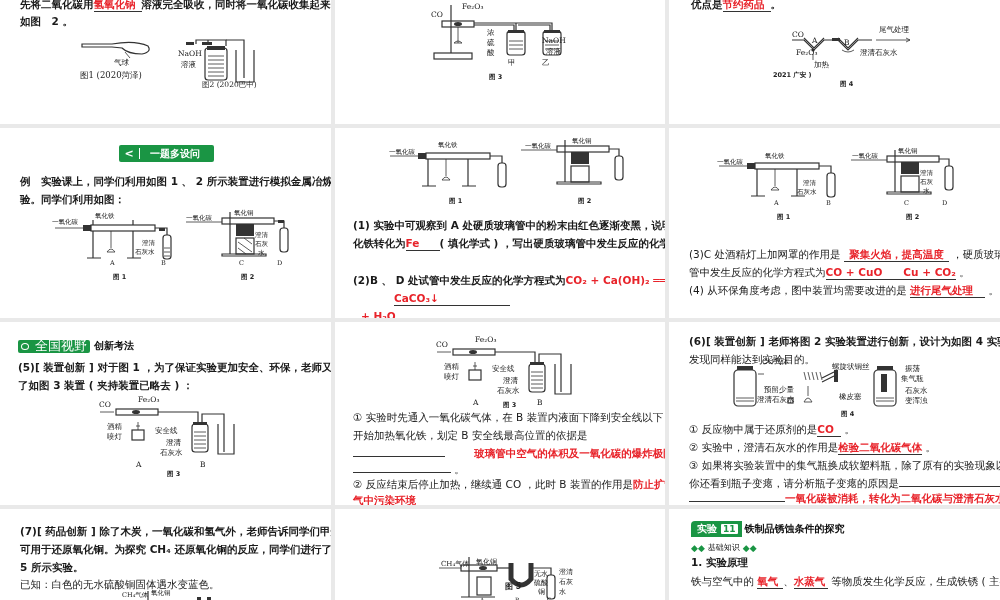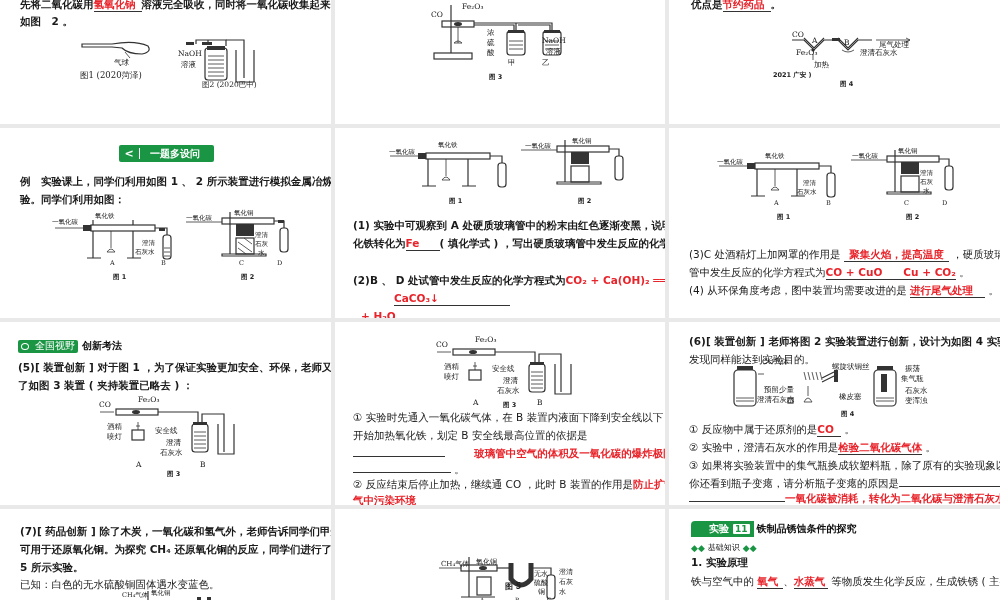--- a/index.html
+++ b/index.html
@@ -89,21 +89,21 @@
     <path class="lnt" d="M50,18 Q56,22 62,18"></path>
     <path class="lnt" d="M84,8 L118,8 M114,6 L118,8 L114,10"></path>
     <path class="lnt" d="M21,22 L21,28"></path>
   </svg>
   <div class="lbl" style="left:123px;top:30px;">CO</div>
   <div class="lbl" style="left:143px;top:36px;">A</div>
   <div class="lbl" style="left:175px;top:38px;">B</div>
   <div class="lbl" style="left:127px;top:48px;">Fe₂O₃</div>
   <div class="lbl" style="left:145px;top:60px;">加热</div>
   <div class="lbl" style="left:191px;top:48px;">澄清石灰水</div>
-  <div class="lbl" style="left:210px;top:40px;">尾气处理</div>
+  <div class="lbl" style="left:210px;top:25px;">尾气处理</div>
   <div class="cap" style="left:104px;top:71px;">2021 广安 )</div>
   <div class="cap" style="left:171px;top:80px;">图 4</div>
 </div>
 
 <div class="slide" style="left:0;top:128px;width:331px;height:190px;">
   <div class="badge-green" style="left:119px;top:17px;width:95px;height:17px;">
     <span style="width:20px;text-align:center;font-size:11px;">&lt;</span>
     <span style="width:1px;height:11px;background:#fff;margin-right:10px;"></span>
     <span>一题多设问</span>
   </div>
@@ -234,21 +234,21 @@
   <div class="txt" style="left:20px;top:153px;">
     <span>(4) 从环保角度考虑，图中装置均需要改进的是</span> <span class="ul red" style="min-width:75px;">进行尾气处理</span> <span>。</span>
   </div>
 </div>
 
 <div class="slide" style="left:0;top:322px;width:331px;height:183px;">
   <div style="position:absolute;left:18px;top:17px;display:flex;align-items:center;">
     <span style="display:inline-block;width:14px;height:13px;background:#1a9544;border-radius:2px 0 0 2px;position:relative;">
       <span style="position:absolute;left:3px;top:3px;width:8px;height:7px;border:1.5px solid #fff;border-radius:50%;"></span>
     </span>
-    <span class="badge-green" style="position:static;height:13px;padding:0 3px;font-size:10px;font-weight:normal;border-radius:0 2px 2px 0;">全国视野</span>
+    <span class="badge-green" style="position:static;height:13px;padding:0 3px;font-size:13px;font-weight:normal;border-radius:0 2px 2px 0;">全国视野</span>
     <span class="b" style="font-size:10px;margin-left:4px;">创新考法</span>
   </div>
   <div class="txt b" style="left:18px;top:36px;">(5)[ 装置创新 ] 对于图 1 ，为了保证实验更加安全、环保，老师又设计</div>
   <div class="txt b" style="left:18px;top:54px;">了如图 3 装置 ( 夹持装置已略去 ) ：</div>
   <svg style="left:100px;top:80px;" width="150" height="60">
     <path class="lnt" d="M0,10 L14,10"></path>
     <rect x="16" y="7" width="42" height="6" class="ln"></rect>
     <path class="ln" d="M58,10 L98,10 L98,20 M102,20 L102,12 L124,12 L124,50"></path>
     <ellipse cx="36" cy="10" rx="4" ry="2" class="fl"></ellipse>
     <rect x="32" y="28" width="12" height="10" class="ln"></rect>
@@ -388,21 +388,21 @@
   <div class="lbl" style="left:224px;top:68px;font-size:7px;">石灰</div>
   <div class="lbl" style="left:224px;top:78px;font-size:7px;">水</div>
   <div class="lbl" style="left:145px;top:87px;font-size:6px;">A</div>
   <div class="lbl" style="left:180px;top:87px;font-size:6px;">B</div>
   <div class="lbl" style="left:212px;top:87px;font-size:6px;">C</div>
   <div class="cap" style="left:170px;top:72px;font-size:8px;">图 5</div>
 </div>
 
 <div class="slide" style="left:669px;top:509px;width:331px;height:91px;">
   <div style="position:absolute;left:22px;top:12px;display:flex;align-items:center;">
-    <span class="badge-green" style="position:static;height:16px;padding:0 4px 0 18px;border-radius:4px 0 0 0;">
+    <span class="badge-green" style="position:static;height:16px;padding:0 4px 0 6px;border-radius:4px 0 0 0;">
       <span>实验</span>
       <span style="background:#fff;color:#1a9544;font-size:9px;padding:0 2px;margin-left:4px;border-radius:1px;">11</span>
     </span>
     <span class="b" style="font-size:10px;margin-left:3px;">铁制品锈蚀条件的探究</span>
   </div>
   <div style="position:absolute;left:22px;top:33px;display:flex;align-items:center;font-size:8px;">
     <span style="color:#1a9544;font-size:9px;">◆◆</span>
     <span style="margin:0 3px;">基础知识</span>
     <span style="color:#1a9544;font-size:9px;">◆◆</span>
   </div>

